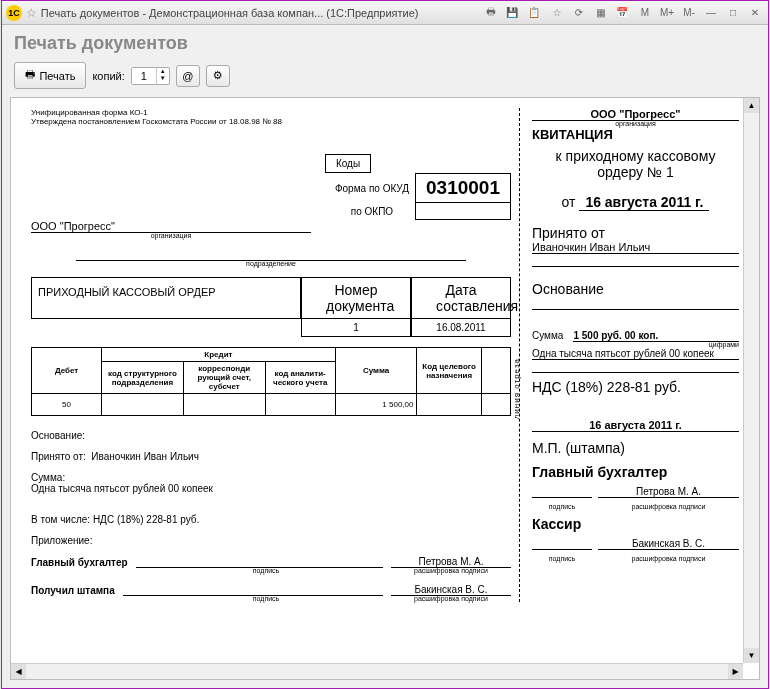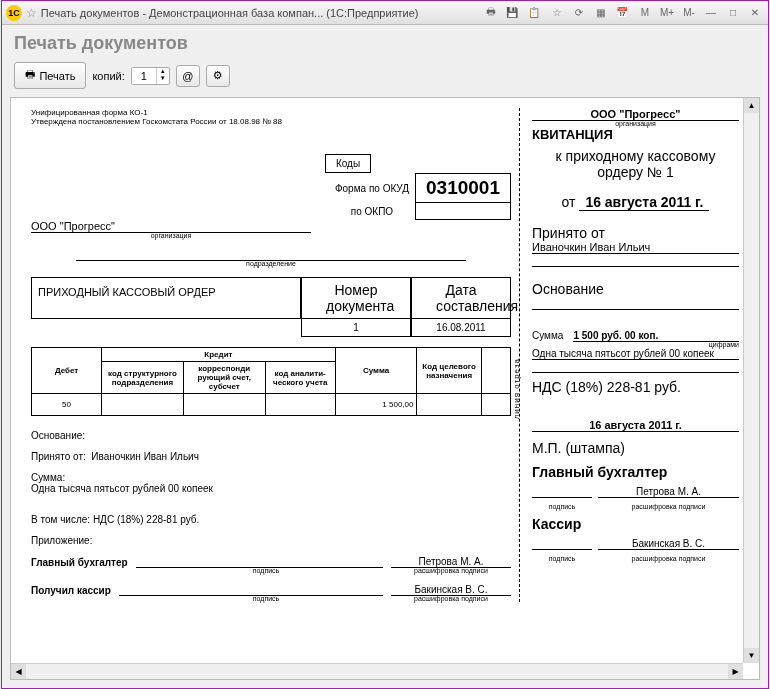--- a/index.html
+++ b/index.html
@@ -219,21 +219,21 @@
           <span class="sigline"></span>
           <span class="name">Петрова М. А.</span>
         </div>
         <div style="display:flex;gap:8px">
             <span style="width:110px"></span>
             <span class="sublbl" style="flex:1">подпись</span>
             <span class="sublbl" style="width:120px">расшифровка подписи</span>
           </div>
 
         <div class="sig-row">
-          <span class="role">Получил кассир</span>
+          <span class="role">Получил штампа</span>
           <span class="sigline"></span>
           <span class="name">Бакинская В. С.</span>
         </div>
         <div style="display:flex;gap:8px">
             <span style="width:110px"></span>
             <span class="sublbl" style="flex:1">подпись</span>
             <span class="sublbl" style="width:120px">расшифровка подписи</span>
           </div>
       </div>
 

